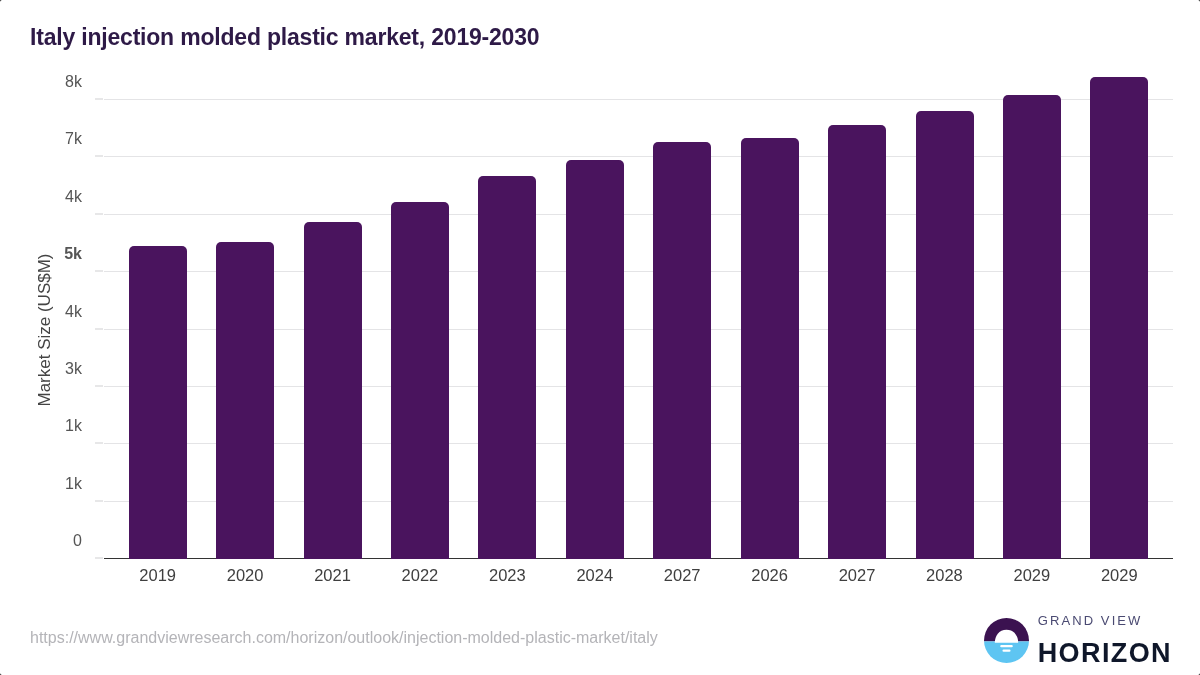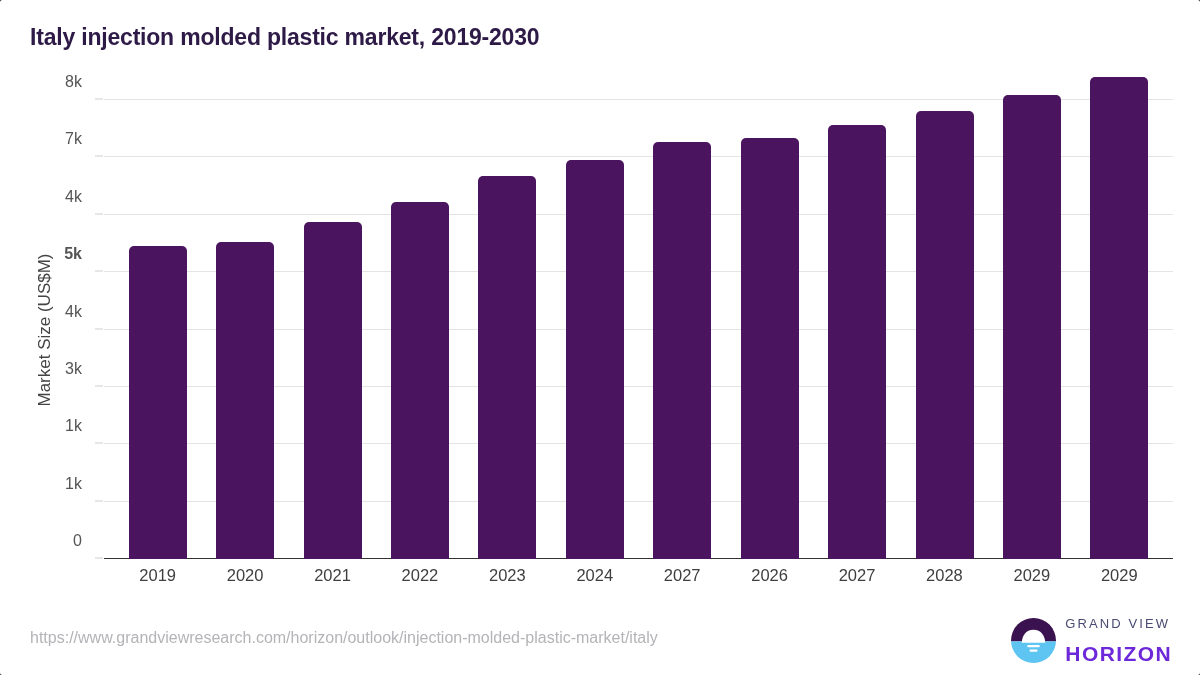--- a/index.html
+++ b/index.html
@@ -163,23 +163,23 @@
     justify-content: center;
     line-height: 1;
   }
   #logo-line1 {
     font-size: 13px;
     letter-spacing: 2.1px;
     color: #4a4a72;
     font-weight: normal;
   }
   #logo-line2 {
-    font-size: 21px;
+    font-size: 27px;
     letter-spacing: 1.4px;
-    color: #6d28d9;
+    color: #0f172a;
     font-weight: bold;
     margin-top: 13px;
   }
 </style>
 </head>
 <body>
 
 <div id="card">
 
   <div id="chart-title">Italy injection molded plastic market, 2019-2030</div>

